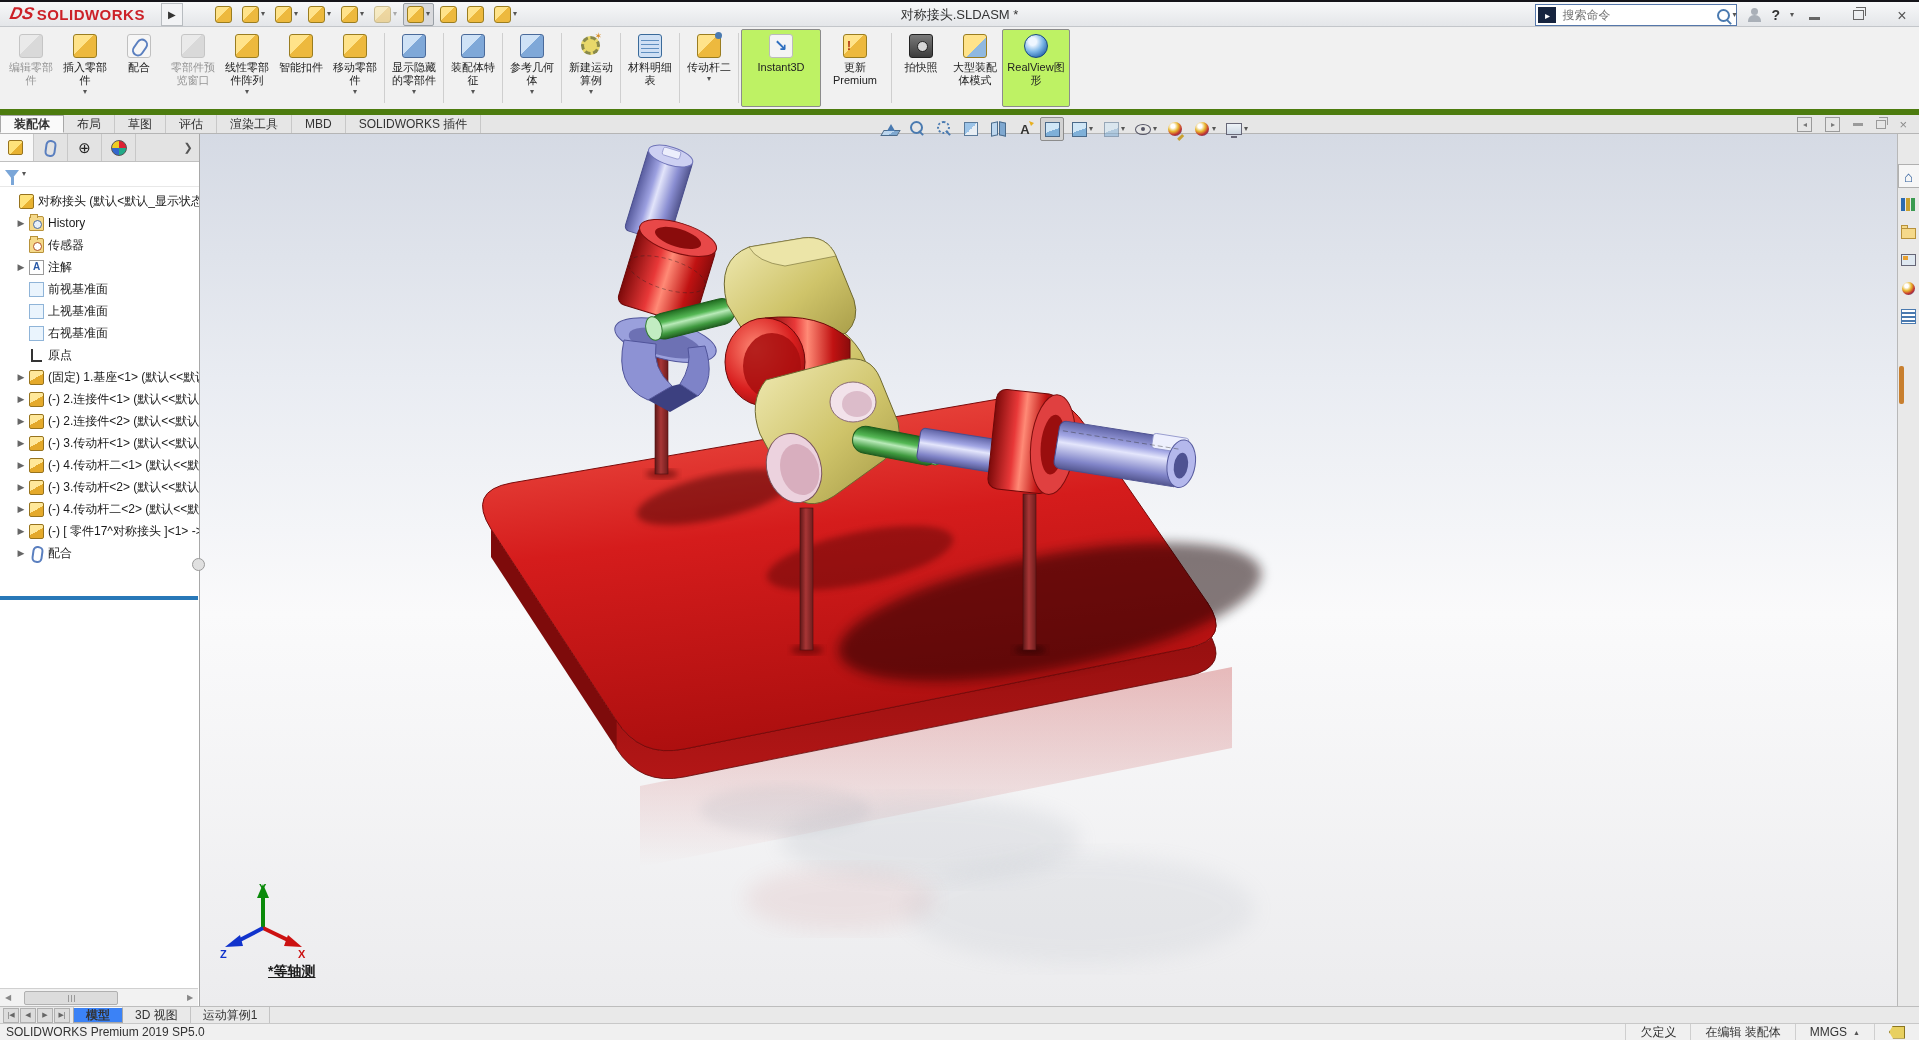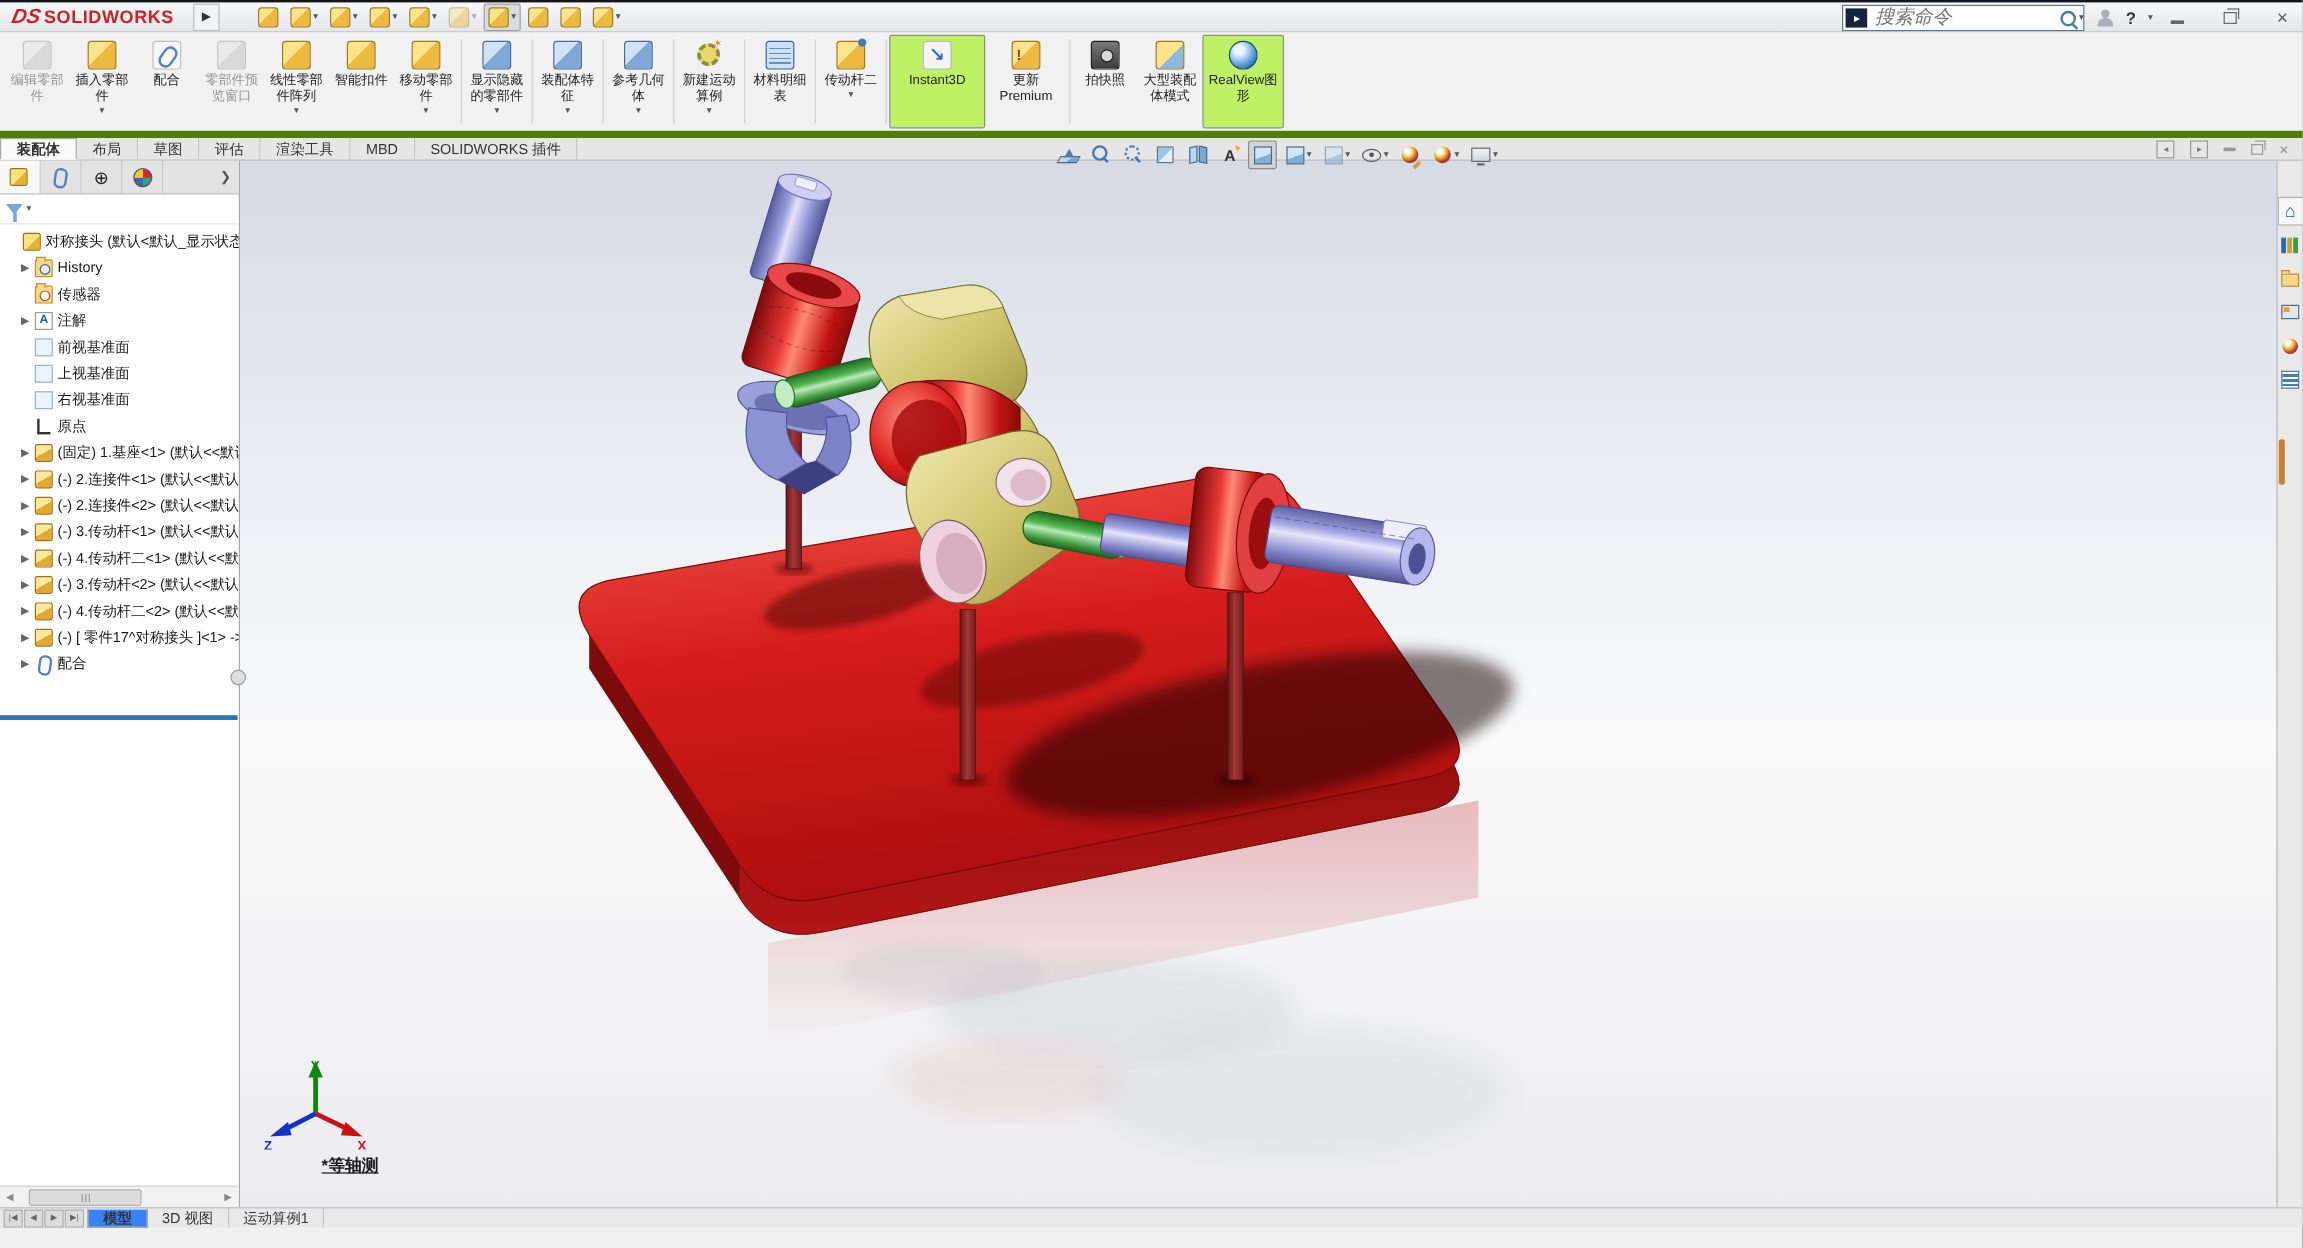--- a/index.html
+++ b/index.html
@@ -19,21 +19,21 @@
   .tbtn{display:flex;align-items:center;gap:2px;padding:2px 3px;border-radius:2px;border:1px solid transparent;}
   .tbtn.pressed{background:#d9dadd;border-color:#9aa0a6;}
   .tbtn.disabled{opacity:.45;}
   .drop{font-size:8px;color:#555;line-height:8px;}
   
   #doc-title{position:absolute;left:0;right:0;top:4px;text-align:center;font-size:13px;color:#333;pointer-events:none;}
   
   #search-cluster{position:absolute;right:125px;top:2px;display:flex;align-items:center;gap:10px;}
   #search-box{display:flex;align-items:center;width:200px;height:20px;background:#fff;border:1px solid #5577aa;}
   .term-icon{width:18px;height:16px;background:#16243f;color:#fff;font-size:10px;display:flex;align-items:center;justify-content:center;margin:0 4px 0 2px;}
-  #search-input{flex:1;border:0;outline:0;font-size:16px;color:#737373;font-family:inherit;background:transparent;min-width:0;font-style:italic;}
+  #search-input{flex:1;border:0;outline:0;font-size:12px;color:#737373;font-family:inherit;background:transparent;min-width:0;}
   .mag{width:9px;height:9px;border:2px solid #4a7ab0;border-radius:50%;position:relative;margin-right:2px;}
   .mag::after{content:"";position:absolute;width:2px;height:6px;background:#4a7ab0;left:9px;top:8px;transform:rotate(-45deg);}
   .user-ic{width:14px;height:14px;position:relative;}
   .user-ic::before{content:"";position:absolute;left:4px;top:0;width:7px;height:7px;border-radius:50%;background:#aab0b8;}
   .user-ic::after{content:"";position:absolute;left:1px;top:7px;width:13px;height:7px;border-radius:6px 6px 0 0;background:#aab0b8;}
   .help-q{font-weight:bold;font-size:14px;color:#333;}
   #win-buttons{position:absolute;right:10px;top:0;height:27px;display:flex;align-items:center;gap:30px;color:#555;}
   .wb{width:14px;text-align:center;font-size:13px;}
   .wb-min{display:inline-block;width:11px;height:3px;background:#666;}
   .wb-restore{display:inline-block;width:9px;height:8px;border:1.5px solid #666;position:relative;}
@@ -222,20 +222,21 @@
   </span>
         <span class="tbtn">
     <span class="icn sm tb-props" style="width:17px;height:17px;"></span>
 
   </span>
         <span class="tbtn">
     <span class="icn sm tb-gear" style="width:17px;height:17px;"></span>
     <span class="drop">▾</span>
   </span>
       </div>
+    <div id="doc-title">对称接头.SLDASM *</div>
     <div id="search-cluster">
       <div id="search-box">
         <span class="term-icon">▸</span>
         <input id="search-input" placeholder="搜索命令" style="">
         <span class="mag"></span>
         <span class="drop">▾</span>
       </div>
       <span class="user-ic"></span>
       <span class="help-q">?</span>
       <span class="drop">▾</span>
@@ -767,13 +768,27 @@
   </div>
         <div class="stab">
     <span>3D 视图</span>
   </div>
         <div class="stab">
     <span>运动算例1</span>
   </div>
       </div>
   </div>
 
+  <div id="statusbar">
+    <span id="status-left">SOLIDWORKS Premium 2019 SP5.0</span>
+    <div id="status-right">
+      <span class="scell">欠定义</span>
+      <span class="scell">在编辑 装配体</span>
+      <span class="scell">
+          <span>MMGS</span>
+          <span class="tri-up">▲</span>
+        </span>
+      <span class="scell">
+          <span class="tag-ic"></span>
+        </span>
+    </div>
+  </div>
 </div>
 
 </body></html>

